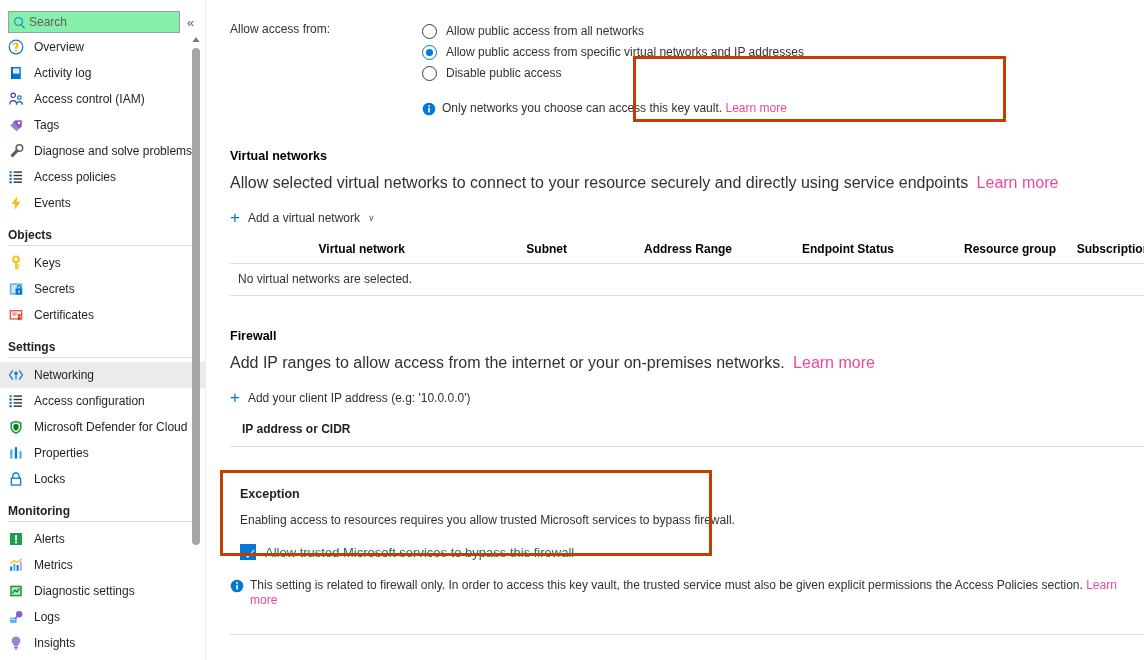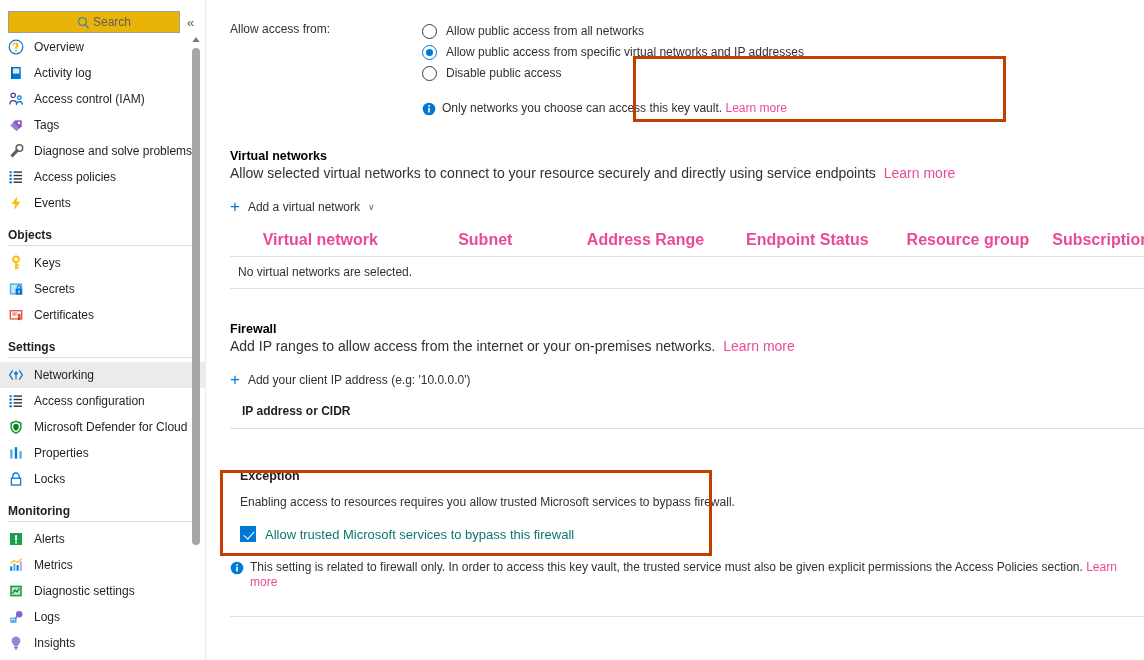--- a/index.html
+++ b/index.html
@@ -24,24 +24,23 @@
   }
   .search-row {
     display: flex; align-items: center;
     padding: 10px 0 0 8px;
     height: 34px;
   }
   .search-box {
     position: relative;
     width: 172px; height: 22px;
     border: 1px solid #a19f9d;
-    background: #eab308;
+    background: #86efac;
     display: flex; align-items: center;
-    padding-left: 20px;
-    justify-content: center;
+    padding-left: 4px;
   }
   .search-box .mag {
     width: 13px; height: 13px;
     flex: 0 0 13px;
     position: relative;
     margin-right: 3px;
   }
   .search-box .mag::before {
     content: "";
     position: absolute; left: 1px; top: 1px;
@@ -218,22 +217,22 @@
     text-decoration: none;
     cursor: pointer;
   }
 
   .section-title {
     font-size: 12.5px; font-weight: bold;
     color: #000000;
     margin-top: 33px;
   }
   .section-desc {
-    font-size: 14px; color: #323130;
-    margin-top: 2px;
+    font-size: 16px; color: #323130;
+    margin-top: 11px;
   }
 
   .add-link {
     display: inline-flex; align-items: center;
     margin-top: 17px;
     cursor: pointer;
     font-size: 12px;
     color: #323130;
   }
   .plus {
@@ -248,24 +247,24 @@
     font-size: 9px;
     color: #605e5c;
   }
 
   table.grid {
     width: 920px;
     border-collapse: collapse;
     margin-top: 12px;
   }
   table.grid th {
-    text-align: center;
-    font-size: 16px;
+    text-align: right;
+    font-size: 12px;
     font-weight: bold;
-    color: #ec4899;
+    color: #000000;
     padding: 4px 0 7px 8px;
     border-bottom: 1px solid #e1dfdd;
     white-space: nowrap;
   }
   table.grid td {
     font-size: 12px;
     color: #323130;
     padding: 8px 0 9px 8px;
     border-bottom: 1px solid #e1dfdd;
   }

